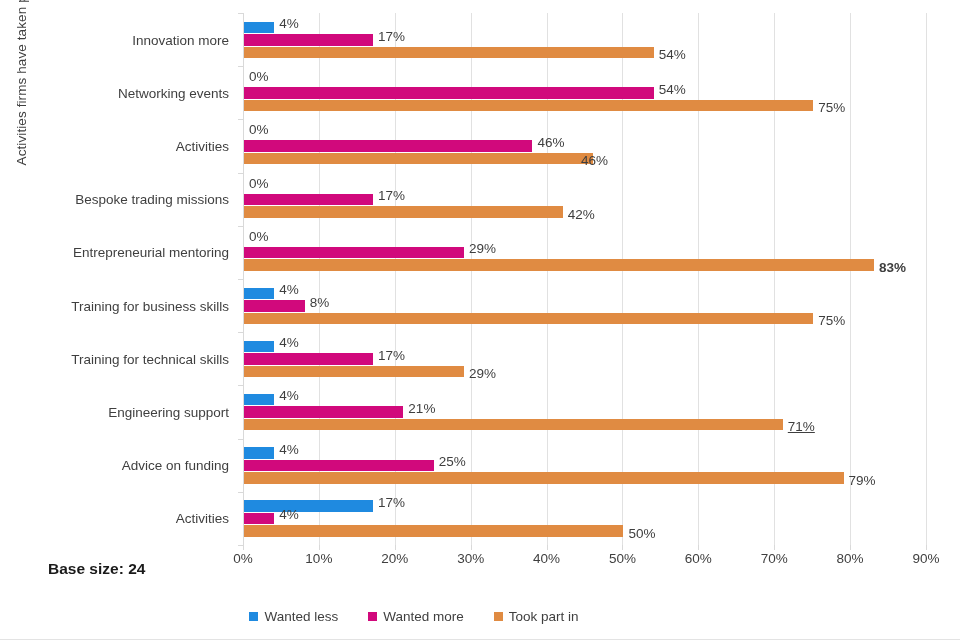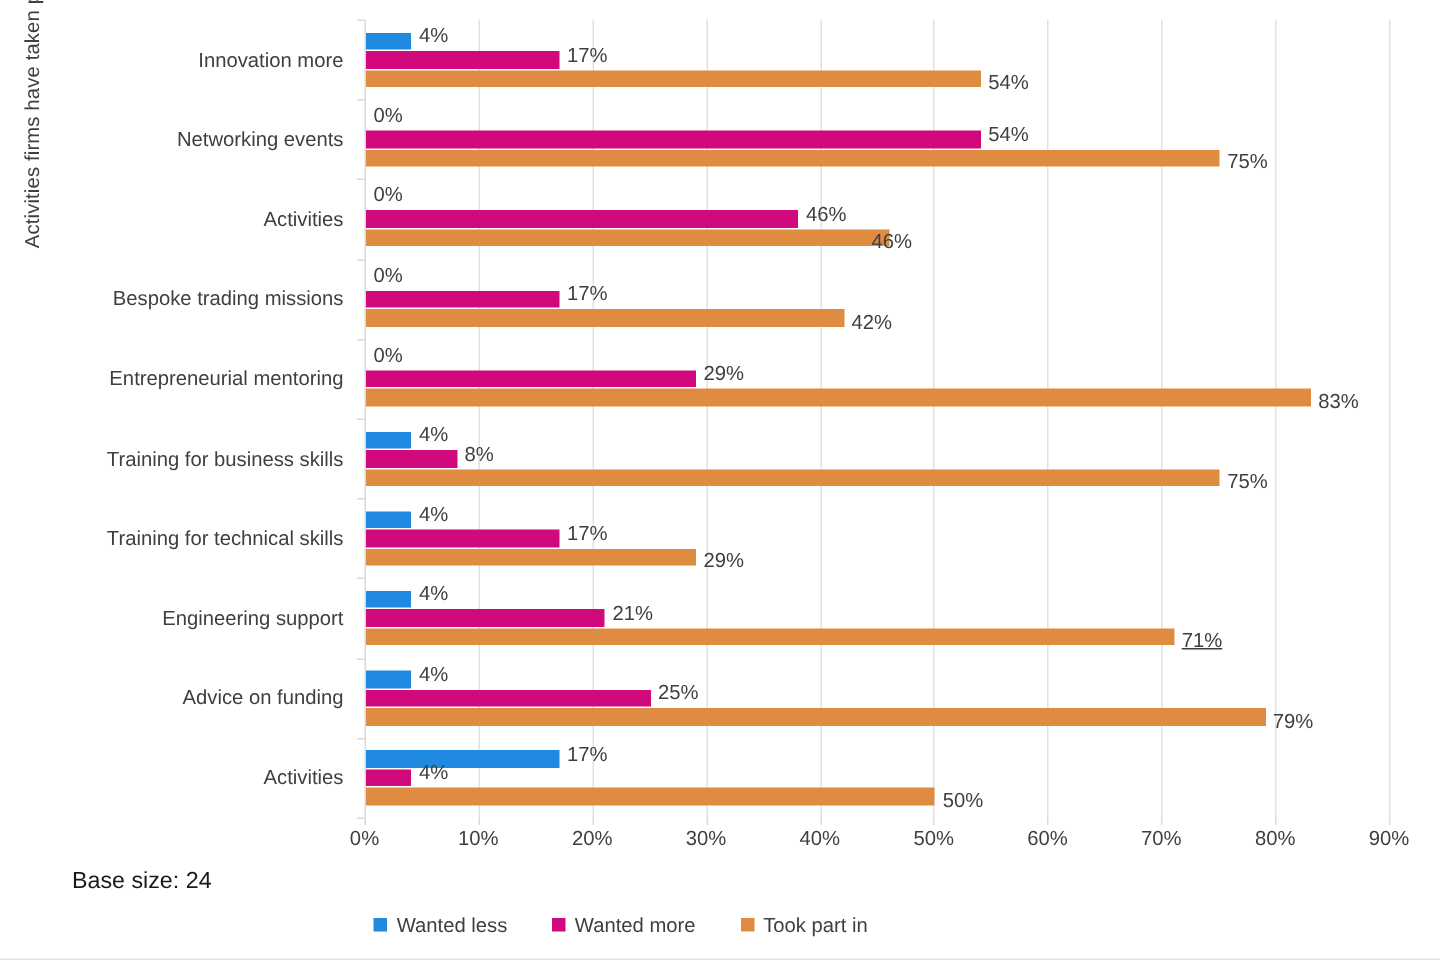--- a/index.html
+++ b/index.html
@@ -130,23 +130,23 @@
     width: 683px;
     text-align: center;
     font-size: 13.5px;
     color: #3f3f3f;
   }
 
   
   .base-size {
     position: absolute;
     left: 48px;
-    top: 579px;
+    top: 560px;
     font-size: 15.5px;
-    font-weight: normal;
+    font-weight: bold;
     color: #1a1a1a;
     white-space: nowrap;
   }
 
   
   .legend {
     position: absolute;
     left: 0;
     top: 609px;
     width: 828px;
@@ -234,21 +234,21 @@
         <div class="bar s2" style="width: 318.733px; background: rgb(224, 139, 66);"></div>
         <div class="bar-label s2" style="left: 324.733px;">42%</div>
       </div>
       <div class="cat-band" style="top: 212.8px;">
         <div class="cat-tick" style="top: 0px;"></div>
         <div class="cat-label">Entrepreneurial mentoring</div>
         <div class="bar-label s0" style="left: 6px;">0%</div>
         <div class="bar s1" style="width: 220.078px; background: rgb(209, 9, 124);"></div>
         <div class="bar-label s1" style="left: 226.078px;">29%</div>
         <div class="bar s2" style="width: 629.878px; background: rgb(224, 139, 66);"></div>
-        <div class="bar-label s2" style="left: 635.878px;">83%</div>
+        <div class="bar-label s2" style="left: 635.878px; font-weight: bold;">83%</div>
       </div>
       <div class="cat-band" style="top: 266px;">
         <div class="cat-tick" style="top: 0px;"></div>
         <div class="cat-label">Training for business skills</div>
         <div class="bar s0" style="width: 30.3556px; background: rgb(31, 138, 224);"></div>
         <div class="bar-label s0" style="left: 36.3556px;">4%</div>
         <div class="bar s1" style="width: 60.7111px; background: rgb(209, 9, 124);"></div>
         <div class="bar-label s1" style="left: 66.7111px;">8%</div>
         <div class="bar s2" style="width: 569.167px; background: rgb(224, 139, 66);"></div>
         <div class="bar-label s2" style="left: 575.167px;">75%</div>

